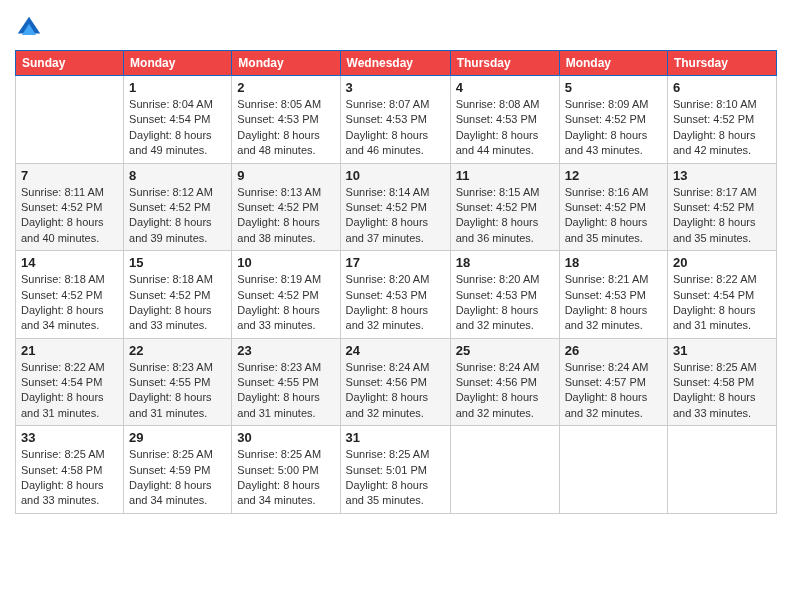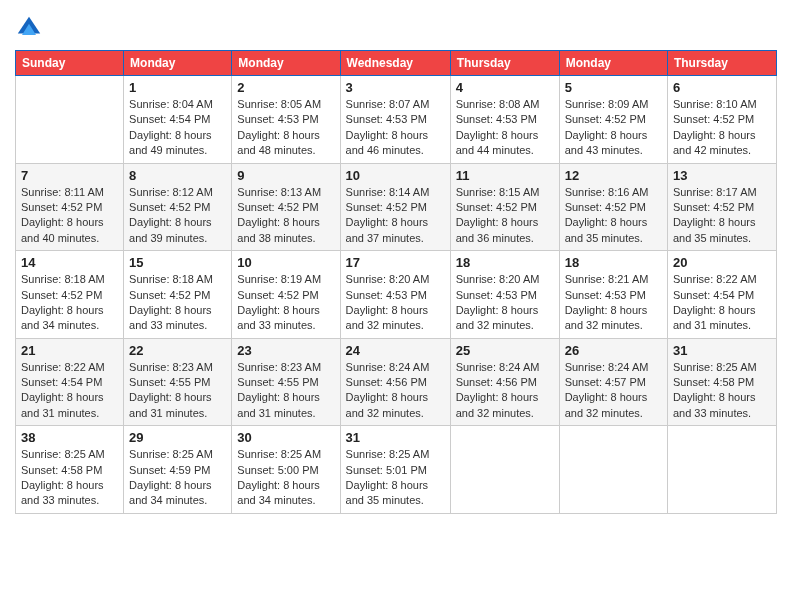--- a/index.html
+++ b/index.html
@@ -237,21 +237,21 @@
             <span class="day-number">26</span>
             <div class="day-info">Sunrise: 8:24 AM<br>Sunset: 4:57 PM<br>Daylight: 8 hours<br>and 32 minutes.</div>
           </td>
           <td>
             <span class="day-number">31</span>
             <div class="day-info">Sunrise: 8:25 AM<br>Sunset: 4:58 PM<br>Daylight: 8 hours<br>and 33 minutes.</div>
           </td>
         </tr>
         <tr>
           <td>
-            <span class="day-number">38</span>
+            <span class="day-number">33</span>
             <div class="day-info">Sunrise: 8:25 AM<br>Sunset: 4:58 PM<br>Daylight: 8 hours<br>and 33 minutes.</div>
           </td>
           <td>
             <span class="day-number">29</span>
             <div class="day-info">Sunrise: 8:25 AM<br>Sunset: 4:59 PM<br>Daylight: 8 hours<br>and 34 minutes.</div>
           </td>
           <td>
             <span class="day-number">30</span>
             <div class="day-info">Sunrise: 8:25 AM<br>Sunset: 5:00 PM<br>Daylight: 8 hours<br>and 34 minutes.</div>
           </td>

